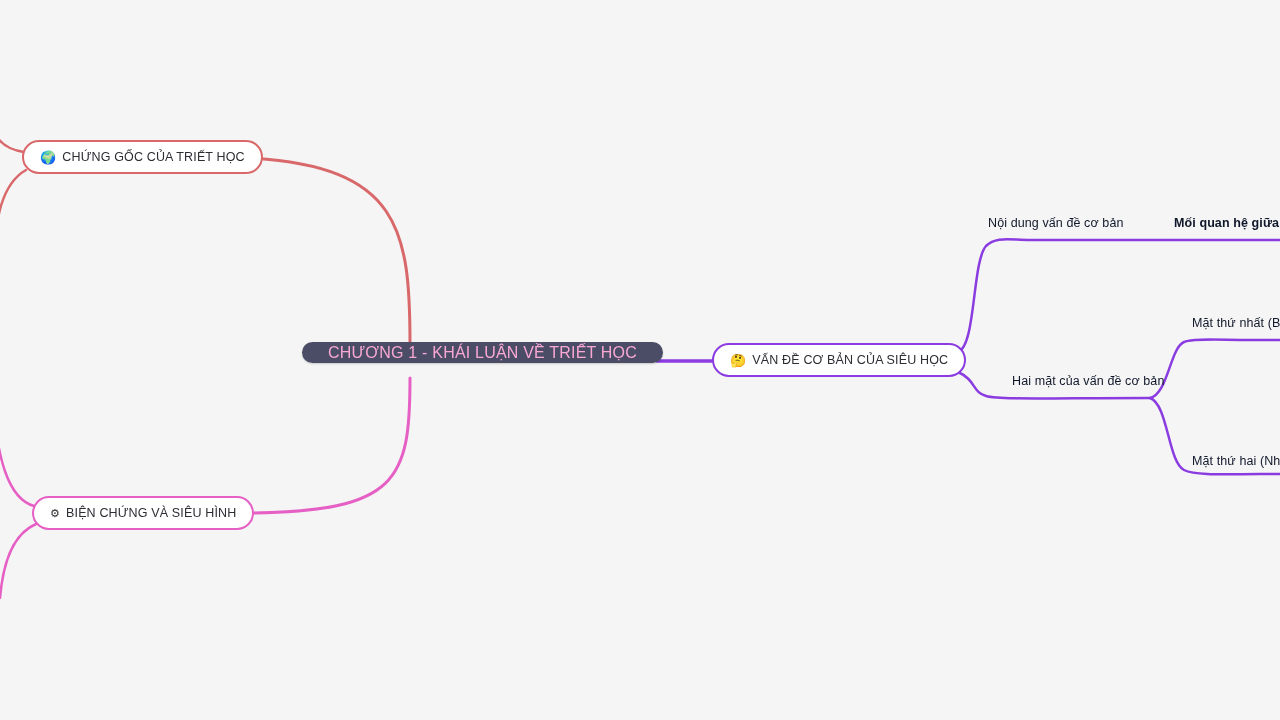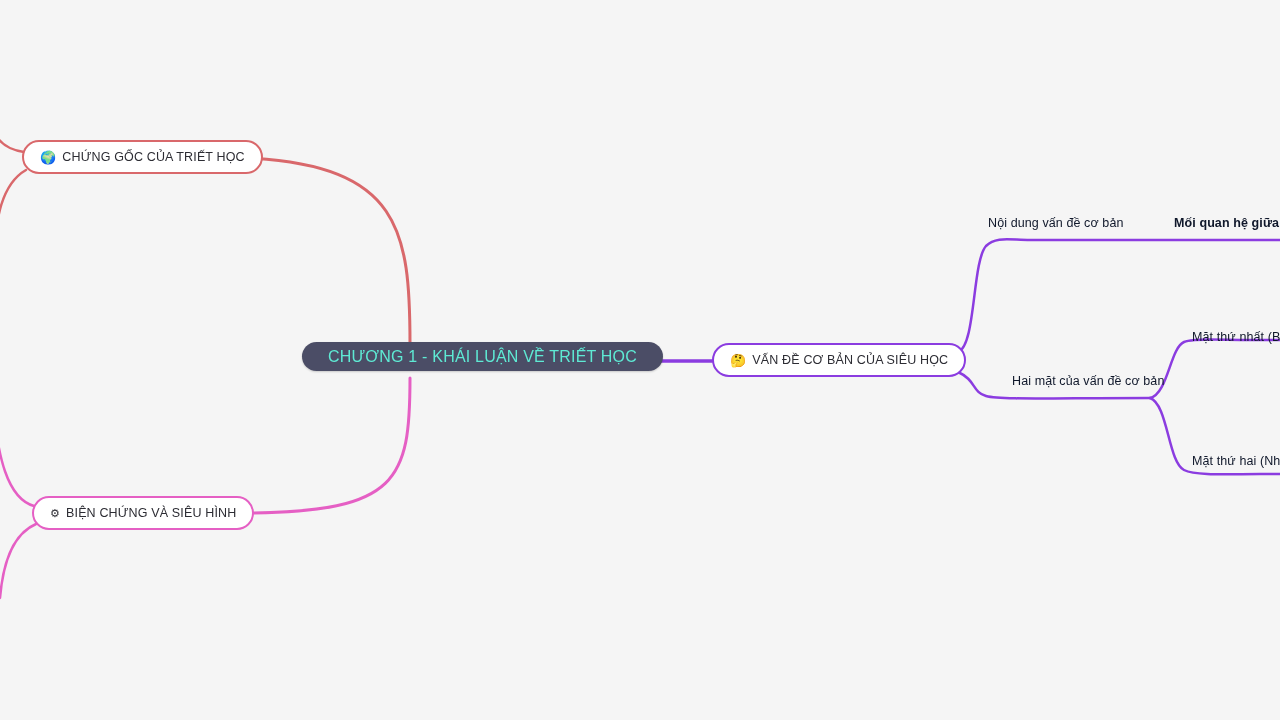--- a/index.html
+++ b/index.html
@@ -33,26 +33,26 @@
   .node {
     position: absolute;
     display: flex;
     align-items: center;
     white-space: nowrap;
   }
 
   .root-node {
     left: 302px;
     top: 342px;
-    height: 29px;
+    height: 21px;
     padding: 0 26px;
     background: #4b4d६6;
     background: #4b4d66;
     border-radius: 19px;
-    color: #5eead4;
+    color: #f9a8d4;
     font-size: 16px;
     letter-spacing: 0.2px;
     box-shadow: 0 1px 2px rgba(0,0,0,0.18);
   }
 
   .pill {
     height: 34px;
     padding: 0 16px;
     background: #ffffff;
     border-radius: 17px;
@@ -98,21 +98,21 @@
     position: absolute;
     font-size: 12.5px;
     color: #0f172a;
     white-space: nowrap;
     letter-spacing: 0.1px;
   }
 
   #label-noi-dung   { left: 988px;  top: 216px; }
   #label-moi-quan-he{ left: 1174px; top: 216px; font-weight: bold; }
   #label-hai-mat    { left: 988px;  top: 374px; margin-left: 24px; }
-  #label-mat-1      { left: 1192px; top: 316px; margin-top: 14px; }
+  #label-mat-1      { left: 1192px; top: 316px; }
   #label-mat-2      { left: 1192px; top: 454px; }
 </style>
 </head>
 <body>
 
 <div id="canvas">
 
   <svg id="edges" viewBox="0 0 1280 720" xmlns="http://www.w3.org/2000/svg">
 
     <path d="M 410,344 C 410,230 400,166 249,158" fill="none" stroke="#d9686b" stroke-width="3" stroke-linecap="round"></path>

